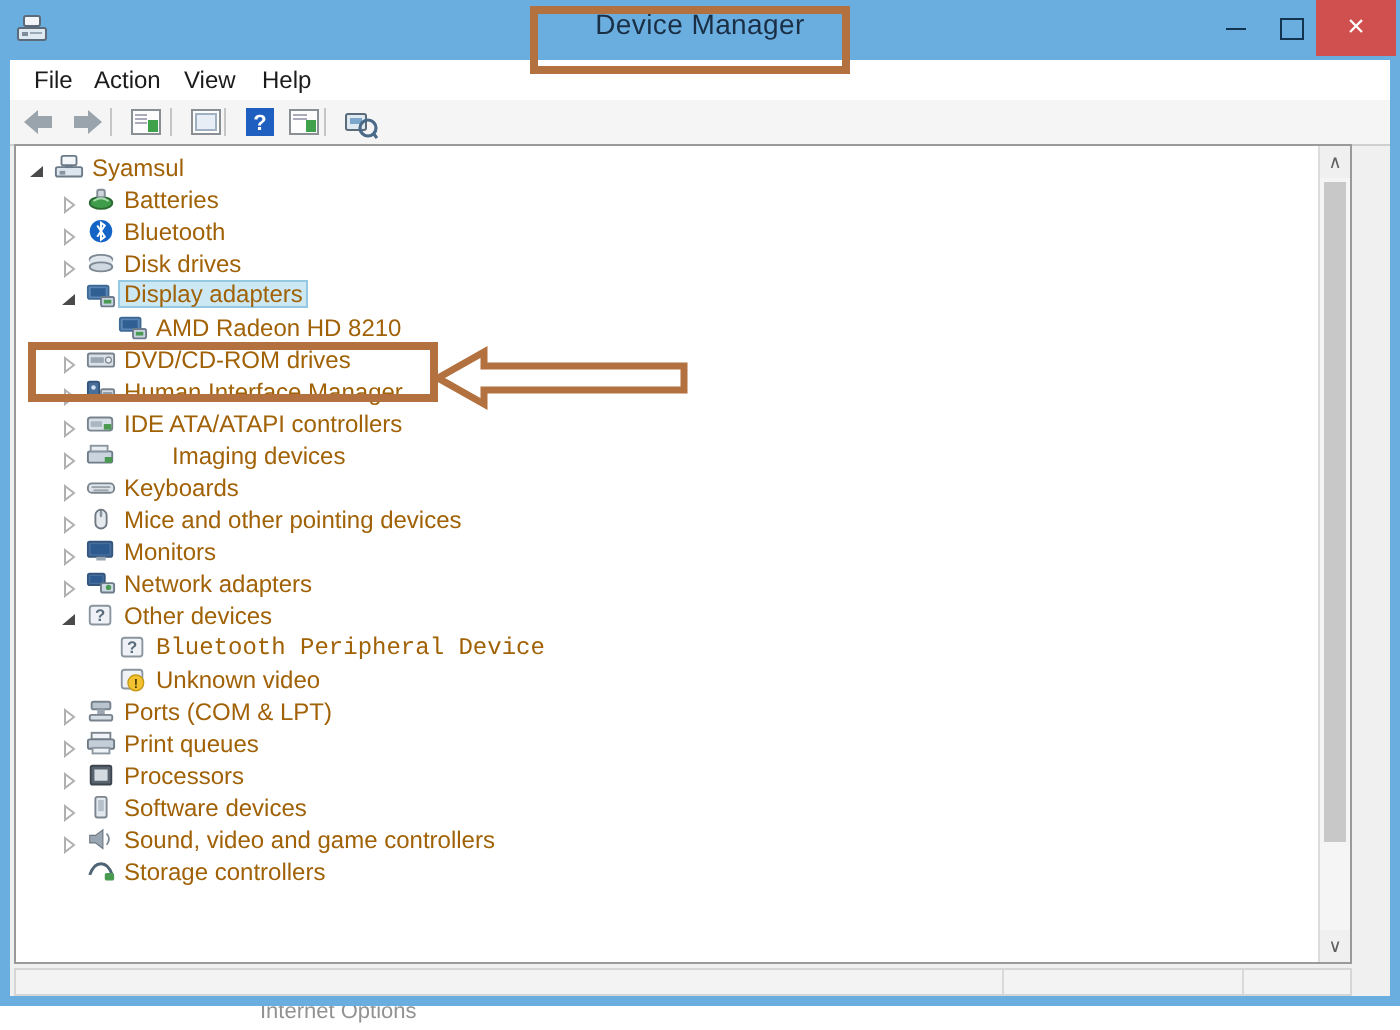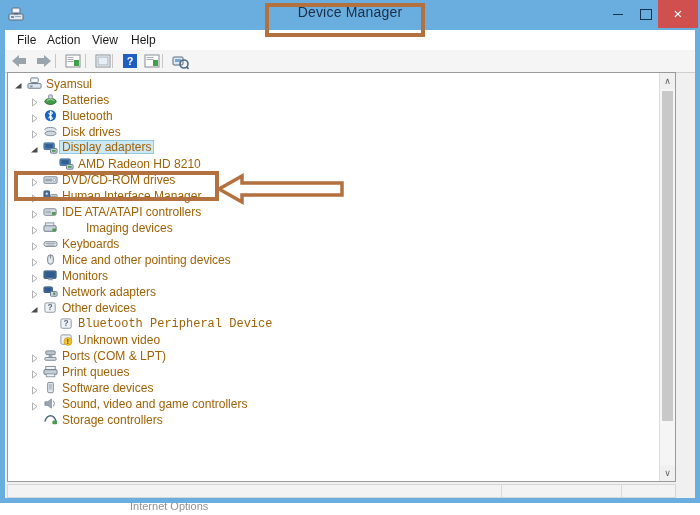--- a/index.html
+++ b/index.html
@@ -534,20 +534,30 @@
             <rect x="1" y="5" width="14" height="5" rx="1" fill="#c4ced8" stroke="#6f7a84"></rect>
             <rect x="3.5" y="9.5" width="9" height="3" fill="#eef3f7" stroke="#8d97a1"></rect>
           </svg></span>
         <span class="lbl" style="left: 54px;">Print queues</span>
       </div>
       <div class="row">
         <span class="tw" style="left: 22px;"><svg viewBox="0 0 9 9">
             <polygon points="2.5,1 7,4.5 2.5,8" fill="none" stroke="#b0b0b0" stroke-width="1"></polygon>
           </svg></span>
         <span class="ico" style="left: 35px;"><svg viewBox="0 0 16 14">
+            <rect x="2.5" y="2" width="11" height="10" rx="1" fill="#59646f" stroke="#3d464f"></rect>
+            <rect x="4.5" y="4" width="7" height="6" fill="#d4dbe1"></rect>
+          </svg></span>
+        <span class="lbl" style="left: 54px;">Processors</span>
+      </div>
+      <div class="row">
+        <span class="tw" style="left: 22px;"><svg viewBox="0 0 9 9">
+            <polygon points="2.5,1 7,4.5 2.5,8" fill="none" stroke="#b0b0b0" stroke-width="1"></polygon>
+          </svg></span>
+        <span class="ico" style="left: 35px;"><svg viewBox="0 0 16 14">
             <rect x="5" y="1.5" width="6" height="11" rx="1.2" fill="#e1e7ed" stroke="#7b858f"></rect>
             <rect x="6.5" y="3.2" width="3" height="6" fill="#b6c0ca"></rect>
           </svg></span>
         <span class="lbl" style="left: 54px;">Software devices</span>
       </div>
       <div class="row">
         <span class="tw" style="left: 22px;"><svg viewBox="0 0 9 9">
             <polygon points="2.5,1 7,4.5 2.5,8" fill="none" stroke="#b0b0b0" stroke-width="1"></polygon>
           </svg></span>
         <span class="ico" style="left: 35px;"><svg viewBox="0 0 16 14">

